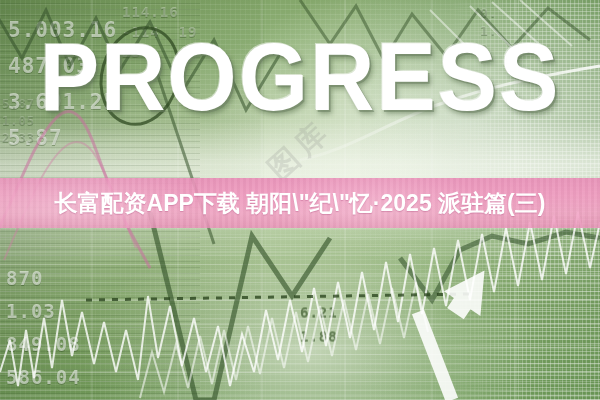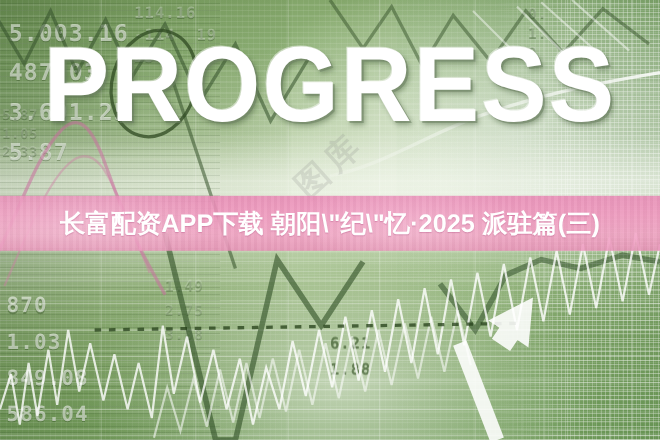--- a/index.html
+++ b/index.html
@@ -197,23 +197,20 @@
 1.03
 849.08
 586.04
 8.759.69</div>
   <div class="ticker dim" id="numcol-top">114.16
 -114  19
 23</div>
   <div class="ticker faint" id="numcol-right-top">0.
 1.
 9</div>
-  <div class="ticker faint" id="numcol-mid">1.49
-2.75
-3.08</div>
   <div class="ticker dark" id="numcol-midb">6.21
 1.88</div>
   <div class="ticker faint" id="numcol-leftsmall">5.87
 1.05
 2.33</div>
 
   <svg id="chart-overlay" viewBox="0 0 600 400" preserveAspectRatio="none">
     <defs>
       <linearGradient id="fadeRight" x1="0" x2="1">
         <stop offset="0%" stop-color="#ffffff" stop-opacity="0.15"></stop>

